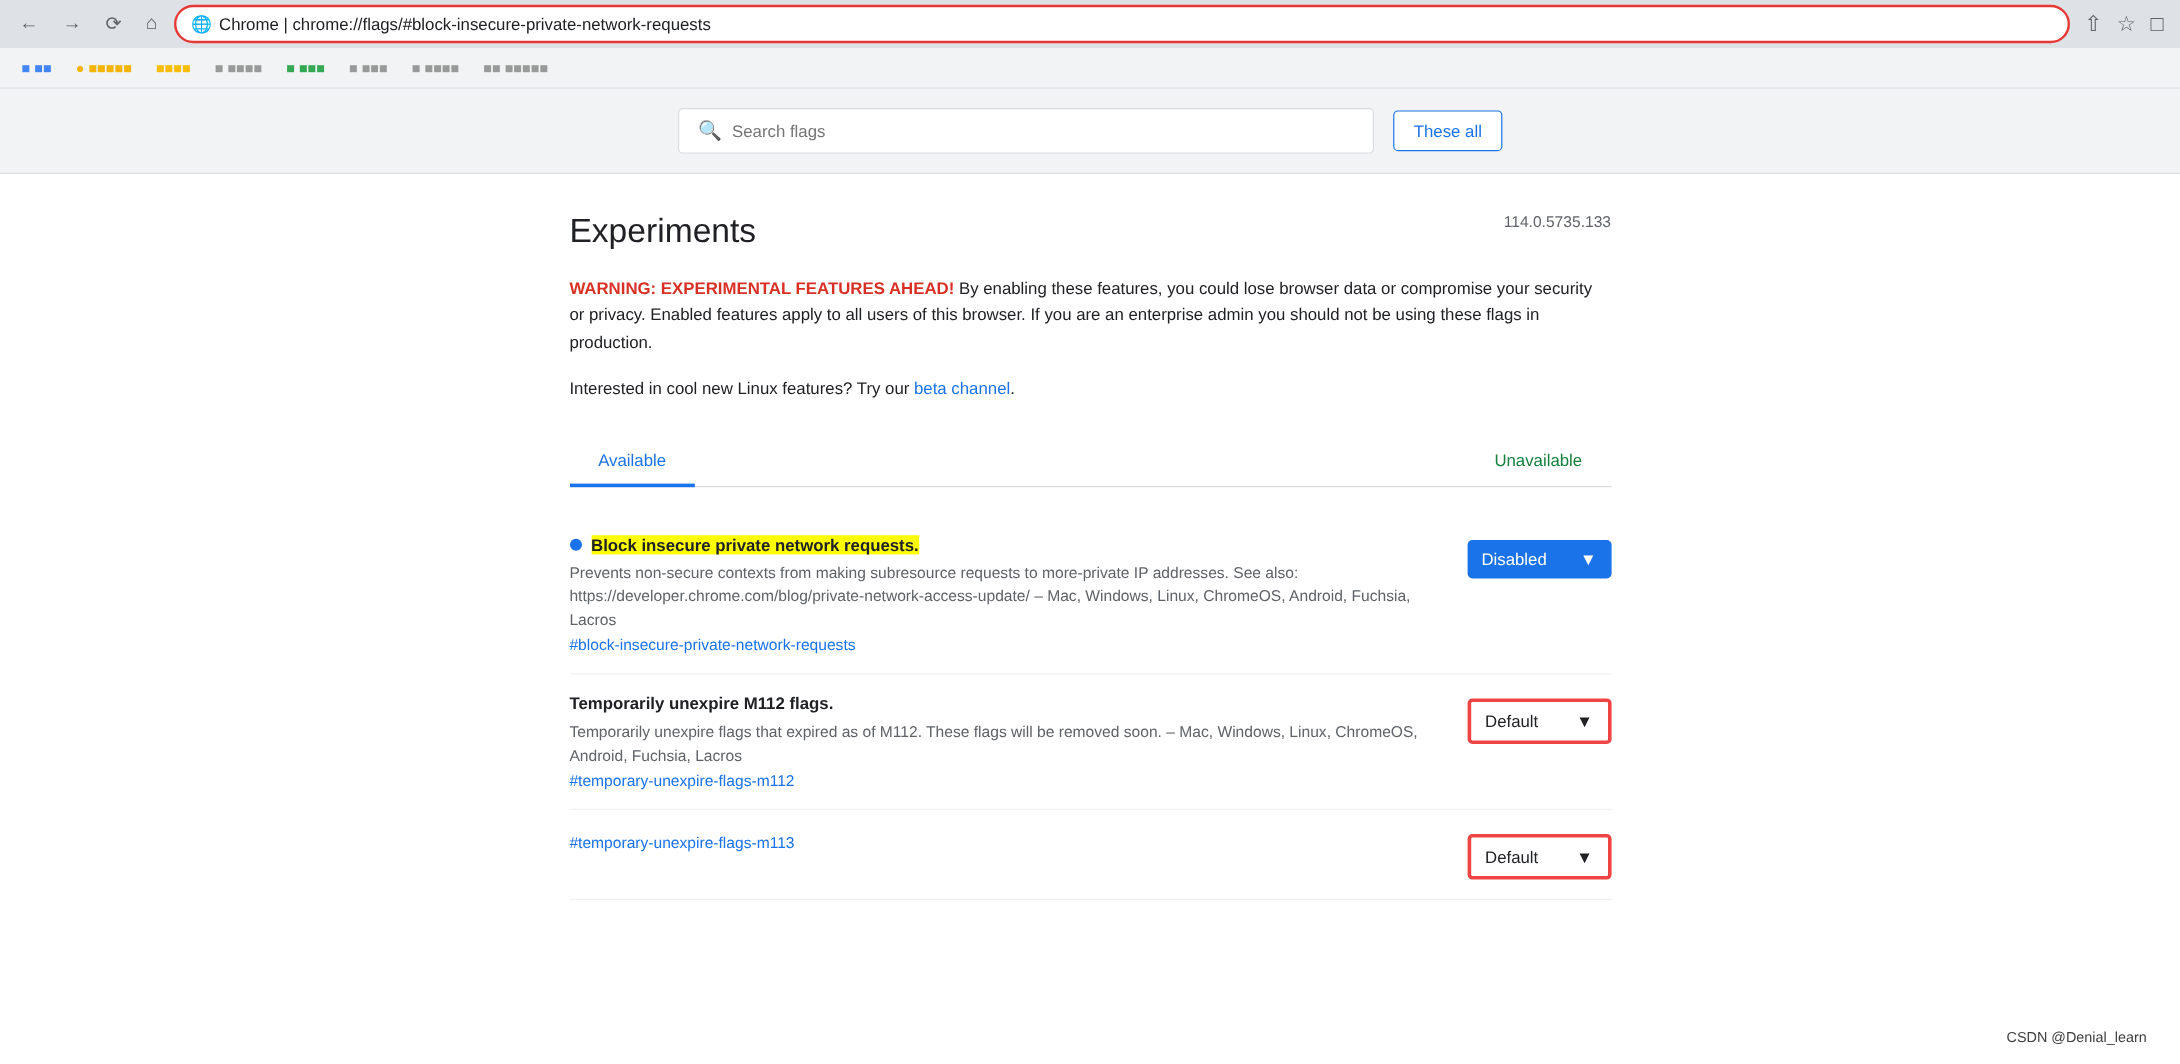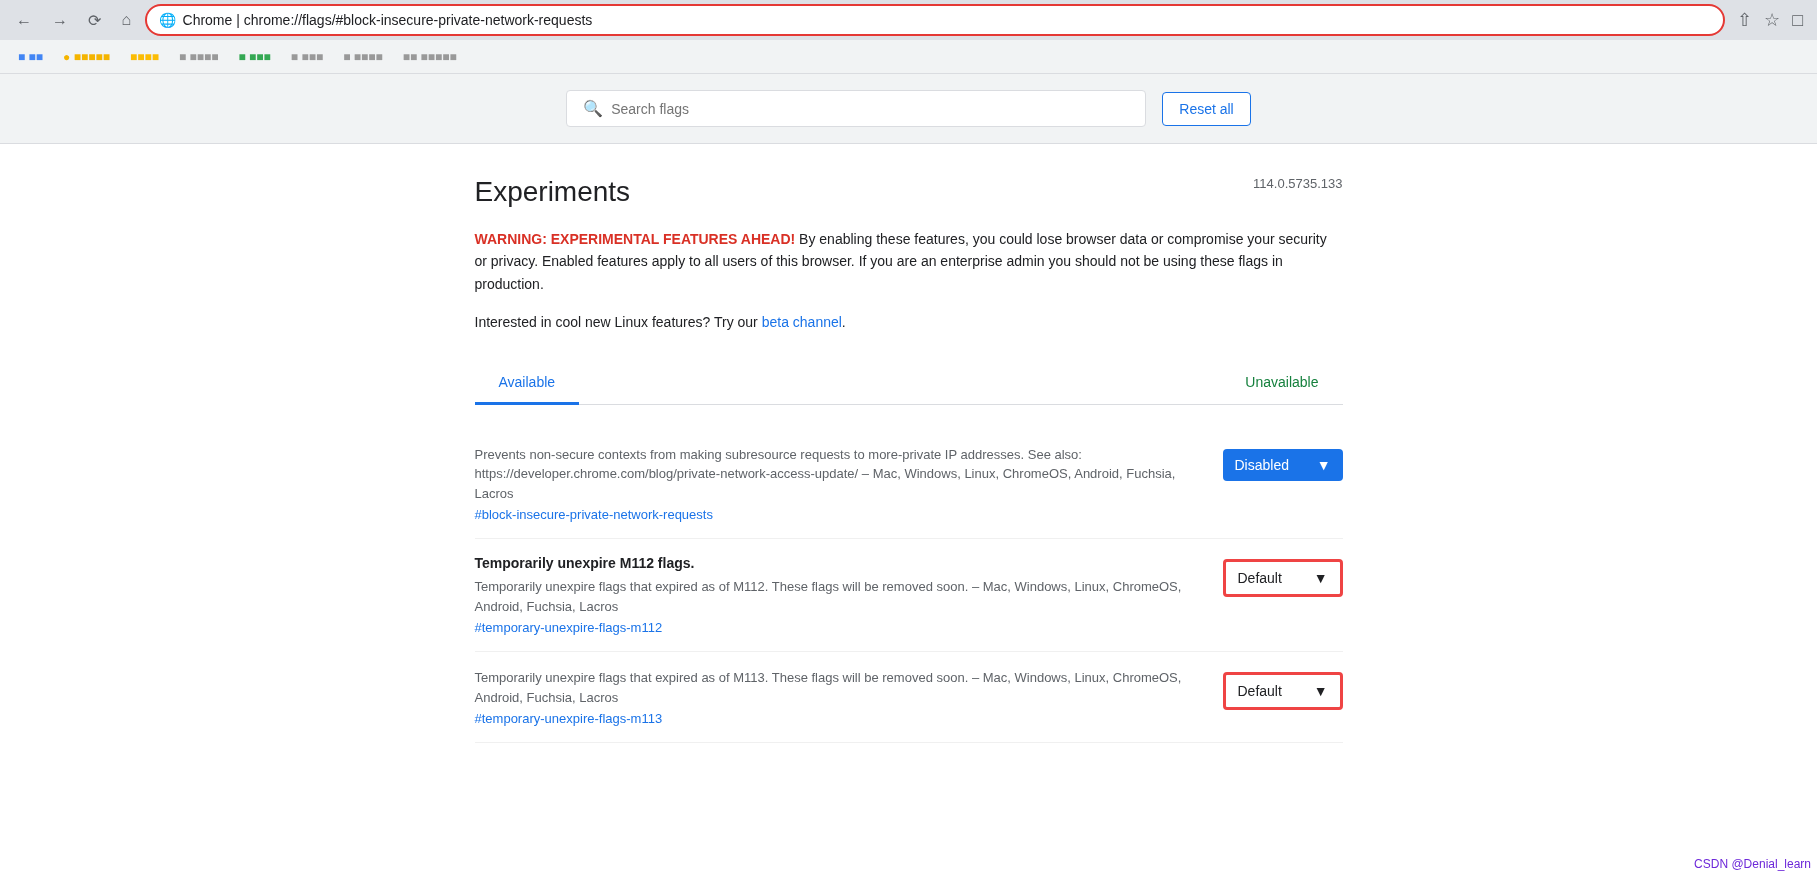--- a/index.html
+++ b/index.html
@@ -52,21 +52,21 @@
     .flag-title-row { display: flex; align-items: center; gap: 8px; margin-bottom: 6px; }
     .flag-dot { width: 10px; height: 10px; border-radius: 50%; background: #1a73e8; flex-shrink: 0; }
     .flag-title { font-size: 14px; font-weight: 700; background: #ffff00; }
     .flag-desc { font-size: 13px; color: #5f6368; line-height: 1.5; margin-bottom: 4px; }
     .flag-anchor { font-size: 13px; color: #1a73e8; text-decoration: none; display: block; margin-top: 4px; }
 
     .flag-control { flex-shrink: 0; margin-top: 4px; }
     .flag-select-blue { background: #1a73e8; color: #fff; border: none; border-radius: 4px; padding: 8px 12px; font-size: 14px; cursor: pointer; display: flex; align-items: center; gap: 8px; min-width: 120px; justify-content: space-between; }
     .flag-select-default { background: #fff; color: #202124; border: 3px solid #ef4444; border-radius: 4px; padding: 8px 12px; font-size: 14px; cursor: pointer; display: flex; align-items: center; gap: 8px; min-width: 120px; justify-content: space-between; }
 
-    .watermark { position: fixed; bottom: 16px; right: 6px; font-size: 12px; color: #6d28d9; }
+    .watermark { position: fixed; bottom: 16px; right: 28px; font-size: 12px; color: #404040; }
 
     .flag-title-plain { font-size: 14px; font-weight: 700; }
   </style>
 </head>
 <body>
 
 <div class="browser-chrome">
 
   <div class="title-bar">
     <button class="nav-btn">←</button>
@@ -116,21 +116,21 @@
   </div>
 </div>
 
 <div class="page-content">
 
   <div class="flags-header">
     <div class="search-bar">
       <span style="color:#5f6368; font-size:16px;">🔍</span>
       <input type="text" placeholder="Search flags" style="">
     </div>
-    <button class="reset-all-btn">Reset all</button>
+    <button class="reset-all-btn">These all</button>
   </div>
 
   <div class="main-content">
     <div class="experiments-header">
       <h1 class="experiments-title">Experiments</h1>
       <span class="version-text">114.0.5735.133</span>
     </div>
 
     <div class="warning-box">
       <p>
@@ -141,20 +141,24 @@
       </p>
     </div>
 
     <div class="tabs-row">
       <div class="tab active">Available</div>
       <div class="tab">Unavailable</div>
     </div>
 
     <div class="flag-item">
       <div class="flag-info">
+        <div class="flag-title-row">
+          <span class="flag-dot"></span>
+          <span class="flag-title">Block insecure private network requests.</span>
+        </div>
         <p class="flag-desc">Prevents non-secure contexts from making subresource requests to more-private IP addresses. See also: https://developer.chrome.com/blog/private-network-access-update/ – Mac, Windows, Linux, ChromeOS, Android, Fuchsia, Lacros</p>
         <a href="#" class="flag-anchor">#block-insecure-private-network-requests</a>
       </div>
       <div class="flag-control">
         <div class="flag-select-blue">
           <span>Disabled</span>
           <span>▼</span>
         </div>
       </div>
     </div>
@@ -170,21 +174,20 @@
       <div class="flag-control">
         <div class="flag-select-default">
           <span>Default</span>
           <span>▼</span>
         </div>
       </div>
     </div>
 
     <div class="flag-item">
       <div class="flag-info">
-        <p class="flag-desc">Temporarily unexpire flags that expired as of M113. These flags will be removed soon. – Mac, Windows, Linux, ChromeOS, Android, Fuchsia, Lacros</p>
         <a href="#" class="flag-anchor">#temporary-unexpire-flags-m113</a>
       </div>
       <div class="flag-control">
         <div class="flag-select-default">
           <span>Default</span>
           <span>▼</span>
         </div>
       </div>
     </div>
 

